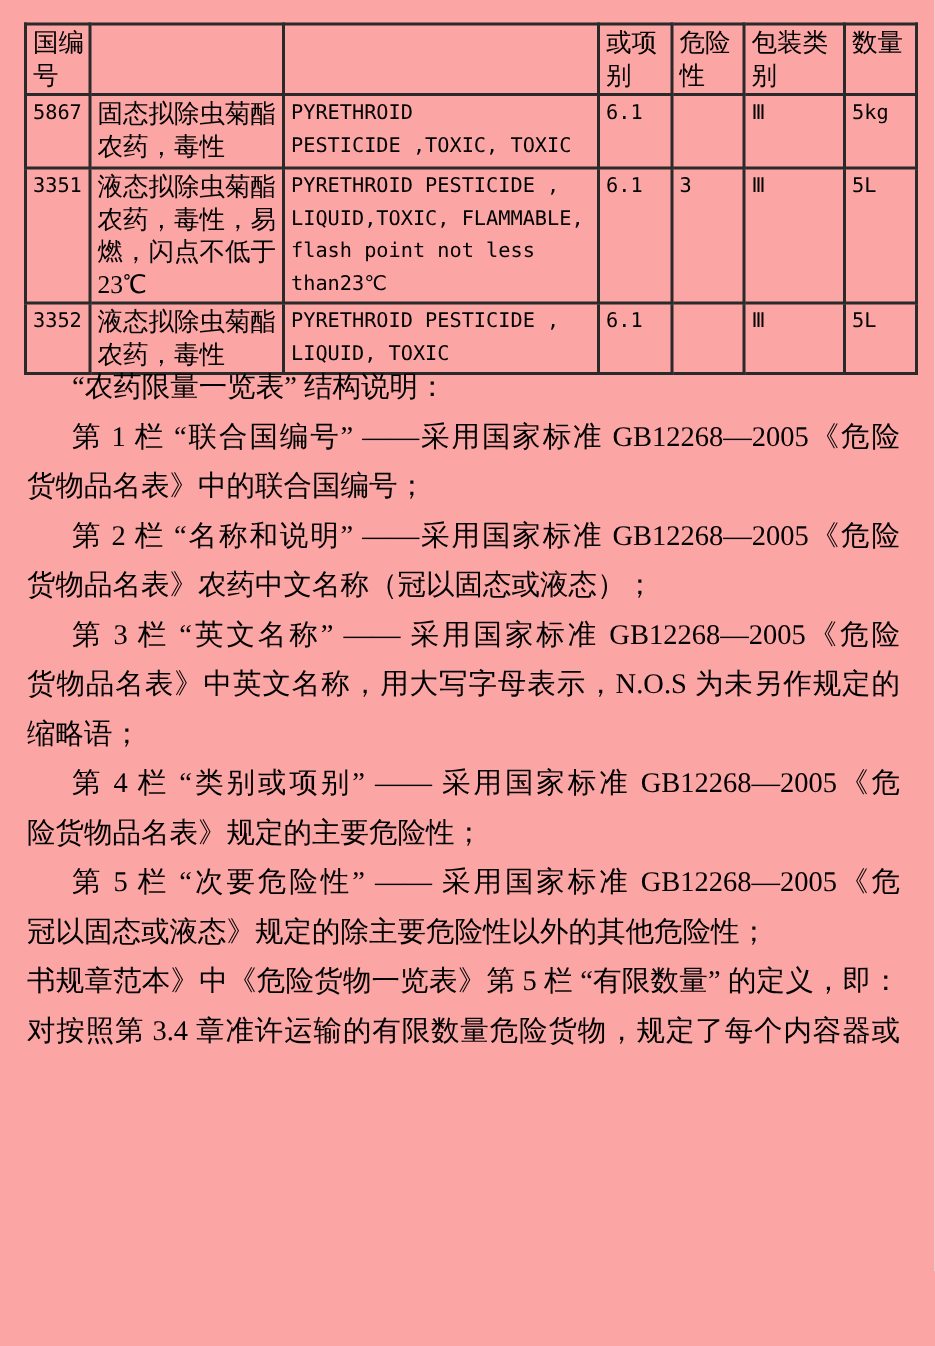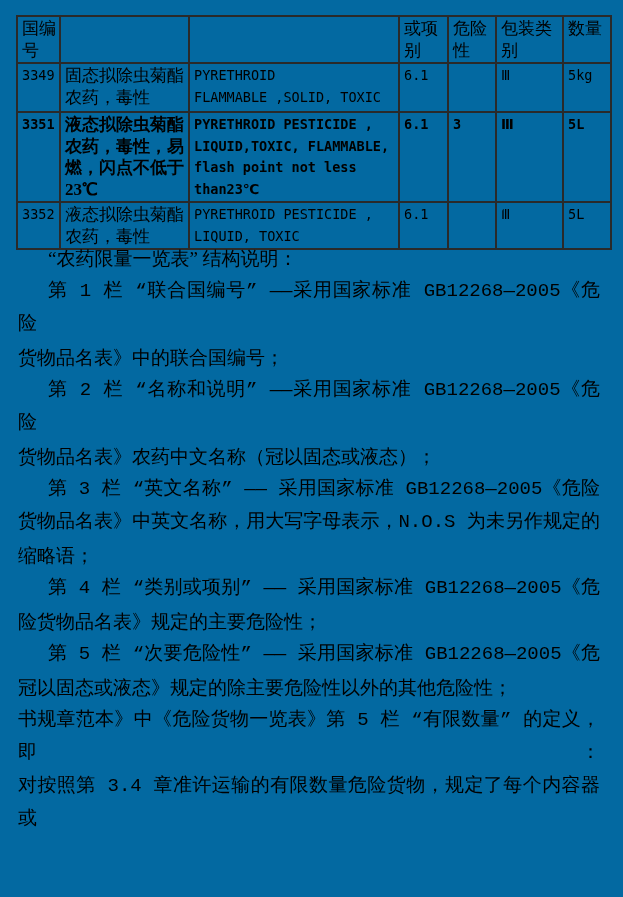--- a/index.html
+++ b/index.html
@@ -1,19 +1,19 @@
 <!DOCTYPE html>
 <html lang="zh"><head>
 <meta charset="utf-8">
 <style>
   html,body{margin:0;padding:0;background:#e8e8e8;}
   .page{
     position:relative;
     width:623px;height:897px;
-    background:#0369a1;
+    background:#fca5a5;
     overflow:hidden;
     color:#000;
   }
   
   table.limit-table{
     position:absolute;left:16px;top:15px;
     width:594px;
     border-collapse:collapse;
     table-layout:fixed;
   }
@@ -28,32 +28,32 @@
     font-size:17px;line-height:21.5px;
   }
   td.mono{
     font-family:"DejaVu Sans Mono","DejaVu Sans",monospace;
     font-size:13.5px;line-height:21.5px;
     white-space:pre-wrap;
   }
   td.en{padding-left:7px;}
   tr.hdr td{height:43px;}
   tr.r1  td{height:45px;}
-  tr.r2  td{height:85px;font-weight:bold;}
-  tr.r3  td{height:43px;border-radius:20px;}
+  tr.r2  td{height:85px;}
+  tr.r3  td{height:43px;}
   
   .content{
     position:absolute;left:18px;top:242px;
     width:582px;
     font-family:"Liberation Serif",serif;
     font-size:19px;line-height:33px;
     color:#000;
   }
   .line{min-height:33px;}
-  .fill{text-align:justify;text-align-last:justify;font-family:Liberation Mono, monospace;}
+  .fill{text-align:justify;text-align-last:justify;}
   .indent{text-indent:30px;}
 </style>
 </head>
 <body>
 
 <div class="page">
 
   <table class="limit-table">
     <colgroup>
       <col style="width:43px">
@@ -68,24 +68,24 @@
         <tr class="hdr">
       <td class="cn">国编号</td>
       <td class="cn"></td>
       <td class="cn"></td>
       <td class="cn">或项别</td>
       <td class="cn">危险性</td>
       <td class="cn">包装类别</td>
       <td class="cn">数量</td>
     </tr>
     <tr class="r1">
-      <td class="mono">3349</td>
+      <td class="mono">5867</td>
       <td class="cn">固态拟除虫菊酯农药，毒性</td>
       <td class="mono en">PYRETHROID
-FLAMMABLE ,SOLID, TOXIC</td>
+PESTICIDE ,TOXIC, TOXIC</td>
       <td class="mono">6.1</td>
       <td class="mono"></td>
       <td class="mono">Ⅲ</td>
       <td class="mono">5kg</td>
     </tr>
     <tr class="r2">
       <td class="mono">3351</td>
       <td class="cn">液态拟除虫菊酯农药，毒性，易燃，闪点不低于23℃</td>
       <td class="mono en">PYRETHROID PESTICIDE ,
 LIQUID,TOXIC, FLAMMABLE,

